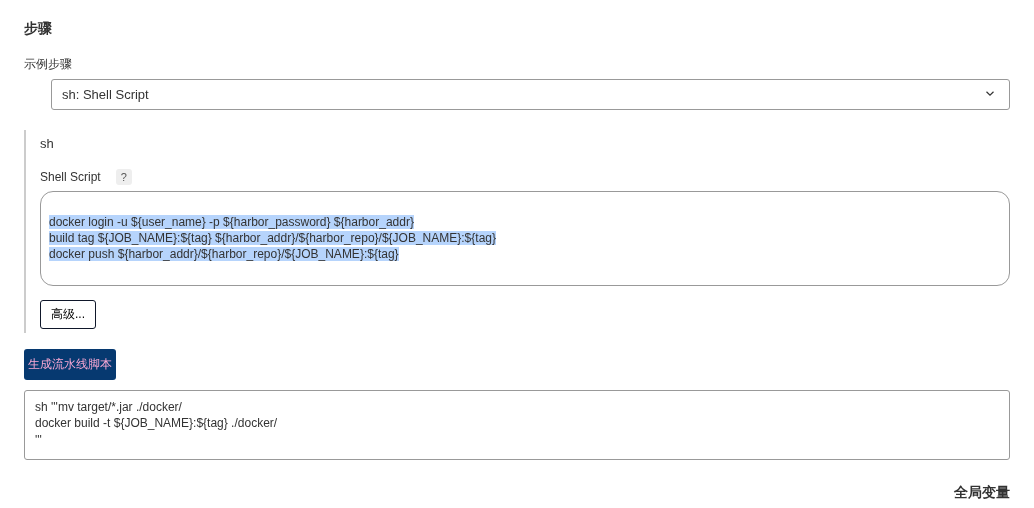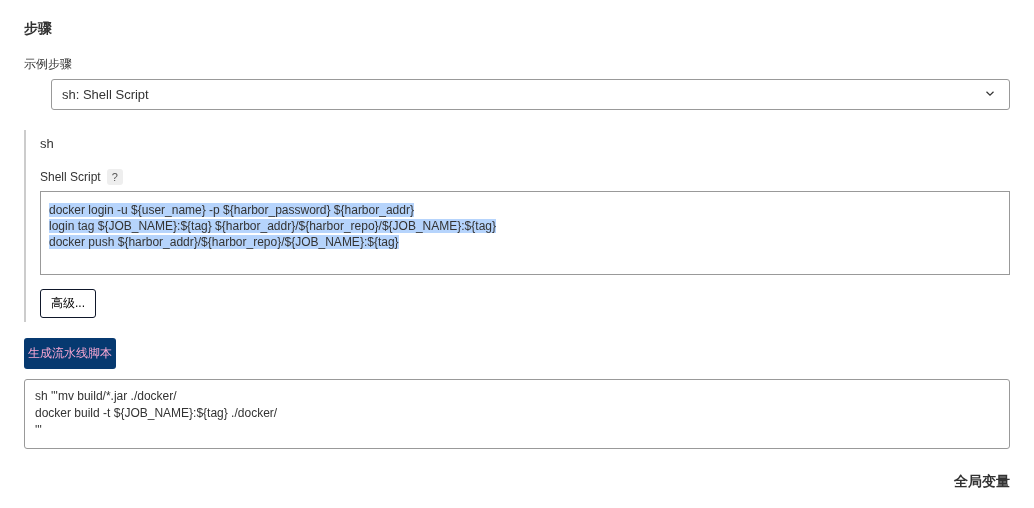--- a/index.html
+++ b/index.html
@@ -3,23 +3,23 @@
 <meta charset="utf-8">
 <style>
 * { box-sizing: border-box; margin: 0; padding: 0; }
 body { font-family: Arial, "Microsoft YaHei", sans-serif; font-size: 13px; color: #333; background: #fff; padding: 20px 24px; width: 1034px; }
 .section-title { font-weight: bold; font-size: 14px; margin-bottom: 18px; }
 .label { font-size: 12px; color: #333; margin-bottom: 6px; display: block; font-family: Liberation Mono, monospace; }
 .select-wrap { position: relative; border: 1px solid #999; border-radius: 3px; padding: 7px 10px; background: #fff; cursor: pointer; margin-bottom: 20px; margin-left: 27px; }
 .select-wrap .chevron { position: absolute; right: 12px; top: 50%; transform: translateY(-50%); }
 .panel { border-left: 2px solid #ccc; padding-left: 14px; padding-top: 4px; padding-bottom: 4px; margin-bottom: 16px; }
 .panel-title { font-size: 13px; margin-bottom: 18px; padding-top: 2px; }
-.field-label { font-size: 12px; margin-bottom: 6px; display: flex; align-items: center; gap: 6px; }
+.field-label { font-size: 12px; margin-bottom: 6px; display: flex; align-items: center; gap: 15px; }
 .help-icon { display: inline-flex; align-items: center; justify-content: center; width: 16px; height: 16px; background: #eee; border-radius: 3px; font-size: 11px; color: #555; cursor: pointer; }
-.textarea { width: 100%; border: 1px solid #999; border-radius: 0; padding: 10px 8px; font-family: Arial, sans-serif; font-size: 12px; line-height: 1.35; resize: both; min-height: 84px; background: #fff; }
+.textarea { width: 100%; border: 1px solid #999; border-radius: 13px; padding: 22px 8px; font-family: Arial, sans-serif; font-size: 12px; line-height: 1.35; resize: both; min-height: 84px; background: #fff; }
 .textarea .sel { background: #b6d4fc; }
 .btn-outline { border: 1px solid #0f172a; background: #fff; padding: 5px 10px; font-size: 12px; border-radius: 3px; cursor: pointer; margin-top: 14px; display: inline-block; }
 .btn-primary { background: #063970; color: #f9a8d4; border: none; padding: 7px 4px; font-size: 12px; border-radius: 3px; cursor: pointer; margin-bottom: 10px; }
 .output { border: 1px solid #999; border-radius: 3px; padding: 8px 10px; font-size: 12px; line-height: 1.4; min-height: 70px; margin-bottom: 24px; white-space: pre-wrap; }
 .section-title2 { font-weight: bold; font-size: 14px; text-align: right; }
 .chev-svg { width: 14px; height: 14px; }
 </style>
 </head>
 <body>
 
@@ -41,29 +41,29 @@
 <div class="panel">
   <div class="panel-title">sh</div>
 
   <div class="field-label">
     <span>Shell Script</span>
     <span class="help-icon">?</span>
   </div>
 
   <div class="textarea" contenteditable="false" style="">
     <span class="sel">docker login -u ${user_name} -p ${harbor_password} ${harbor_addr}</span><br>
-    <span class="sel">login tag ${JOB_NAME}:${tag} ${harbor_addr}/${harbor_repo}/${JOB_NAME}:${tag}</span><br>
+    <span class="sel">build tag ${JOB_NAME}:${tag} ${harbor_addr}/${harbor_repo}/${JOB_NAME}:${tag}</span><br>
     <span class="sel">docker push  ${harbor_addr}/${harbor_repo}/${JOB_NAME}:${tag}</span>
   </div>
 
   <button class="btn-outline">高级...</button>
 </div>
 
 <button class="btn-primary">生成流水线脚本</button>
 
-<div class="output">sh '''mv build/*.jar ./docker/
+<div class="output">sh '''mv target/*.jar ./docker/
 docker build -t ${JOB_NAME}:${tag} ./docker/
 '''</div>
 
 <div class="section-title2">全局变量</div>
 
 
 
 
 </body></html>

